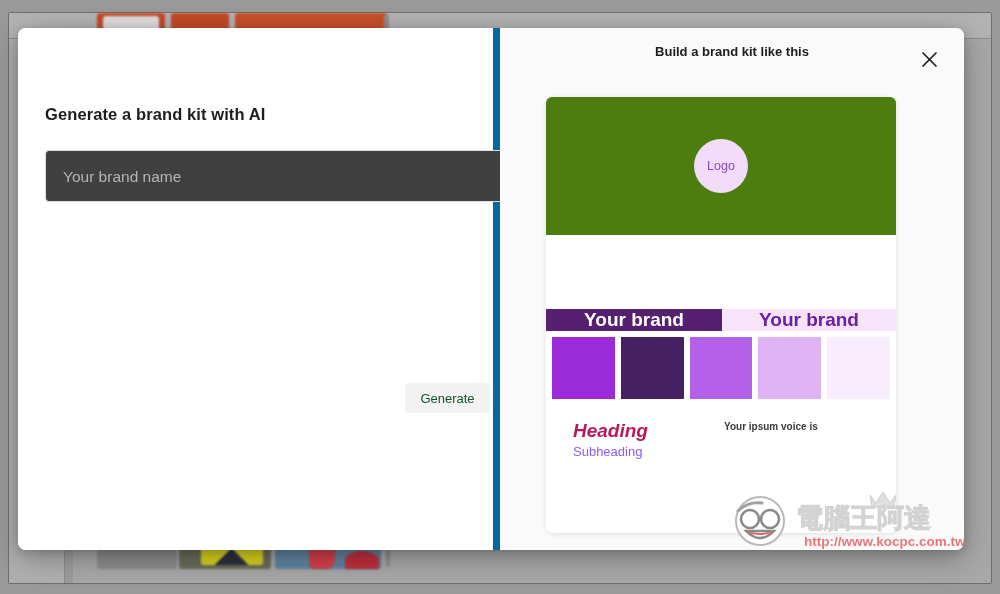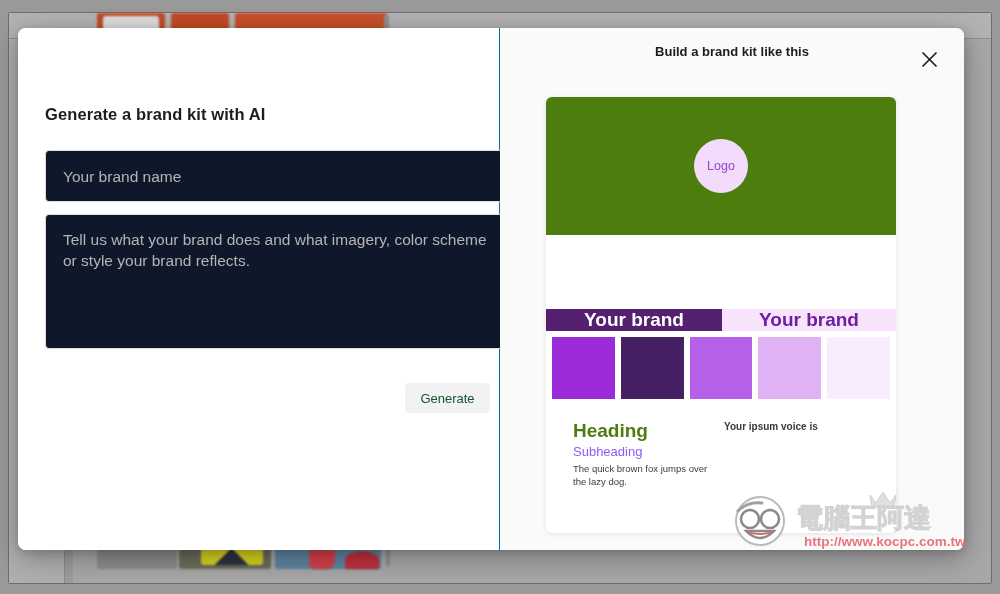--- a/index.html
+++ b/index.html
@@ -75,30 +75,30 @@
     overflow: hidden;
     display: flex;
   }
 
   
   #left-pane {
     width: 482px; height: 100%;
     background: #ffffff;
     position: relative;
     flex: 0 0 482px;
-    border-right: 1px solid #0369a1;
+    border-right: 7px solid #0369a1;
   }
   #form-title {
     position: absolute; left: 27px; top: 77px;
     font-size: 16.5px; font-weight: bold; color: #1d1d1d;
     letter-spacing: .1px;
   }
   .field {
     position: absolute; left: 27px; width: 466px;
-    background: #0f172a;
+    background: #404040;
     border: 1px solid #dcdcdc;
     border-radius: 4px;
     padding-left: 31px;
   }
   #brand-name-field { top: 122px; height: 52px; }
   #brand-desc-field { top: 186px; height: 135px; }
   .field-placeholder {
     position: absolute;
     color: #b5b5b5;
     font-size: 15.5px;
@@ -244,23 +244,20 @@
 <div id="modal">
 
   <div id="left-pane">
 
     <h1 id="form-title">Generate a brand kit with AI</h1>
 
     <div class="field" id="brand-name-field">
       <div class="field-placeholder">Your brand name</div>
     </div>
 
-    <div class="field" id="brand-desc-field">
-      <div class="field-placeholder">Tell us what your brand does and what imagery, color scheme or style your brand reflects.</div>
-    </div>
 
     <button id="generate-button">Generate</button>
 
   </div>
 
   <div id="right-pane">
 
     <div id="preview-title">Build a brand kit like this</div>
 
     <div id="preview-card">
@@ -279,23 +276,22 @@
       <div id="swatch-row">
         <div class="swatch" style="background: rgb(155, 43, 216);"></div>
         <div class="swatch" style="background: rgb(69, 32, 99);"></div>
         <div class="swatch" style="background: rgb(181, 96, 232);"></div>
         <div class="swatch" style="background: rgb(224, 179, 247);"></div>
         <div class="swatch" style="background: rgb(249, 236, 253);"></div>
       </div>
 
       <div id="type-row">
         <div id="type-left">
-          <div id="heading-text" style="color: #4d7c0f;">Heading</div>
+          <div id="heading-text" style="color: #be185d; font-style: italic;">Heading</div>
           <div id="subheading-text">Subheading</div>
-          <div id="body-text">The quick brown fox jumps over the lazy dog.</div>
         </div>
         <div id="type-right">
           <div id="voice-title">Your ipsum voice is</div>
         </div>
       </div>
 
     </div>
   </div>
 
   <button id="close-button">

